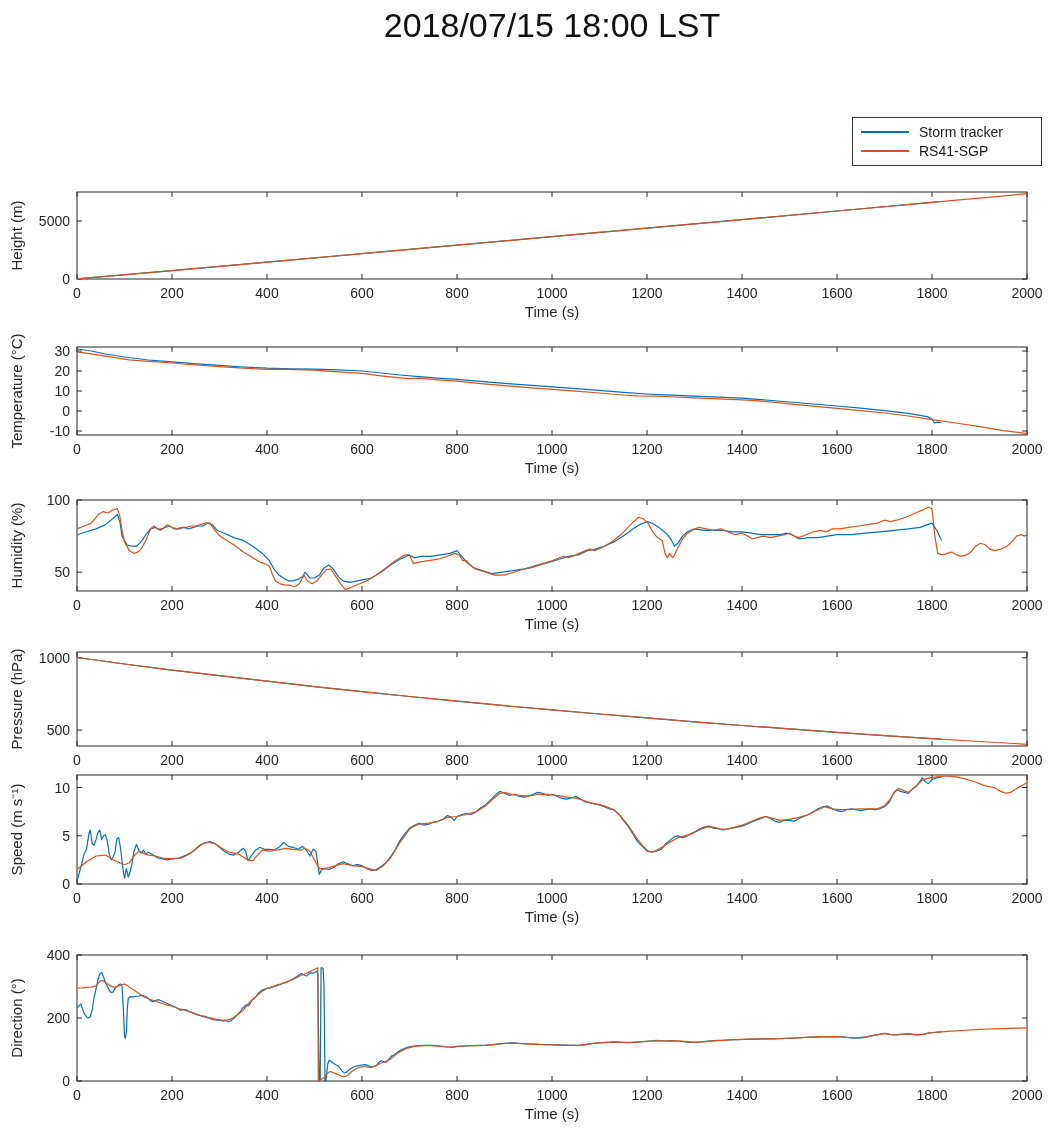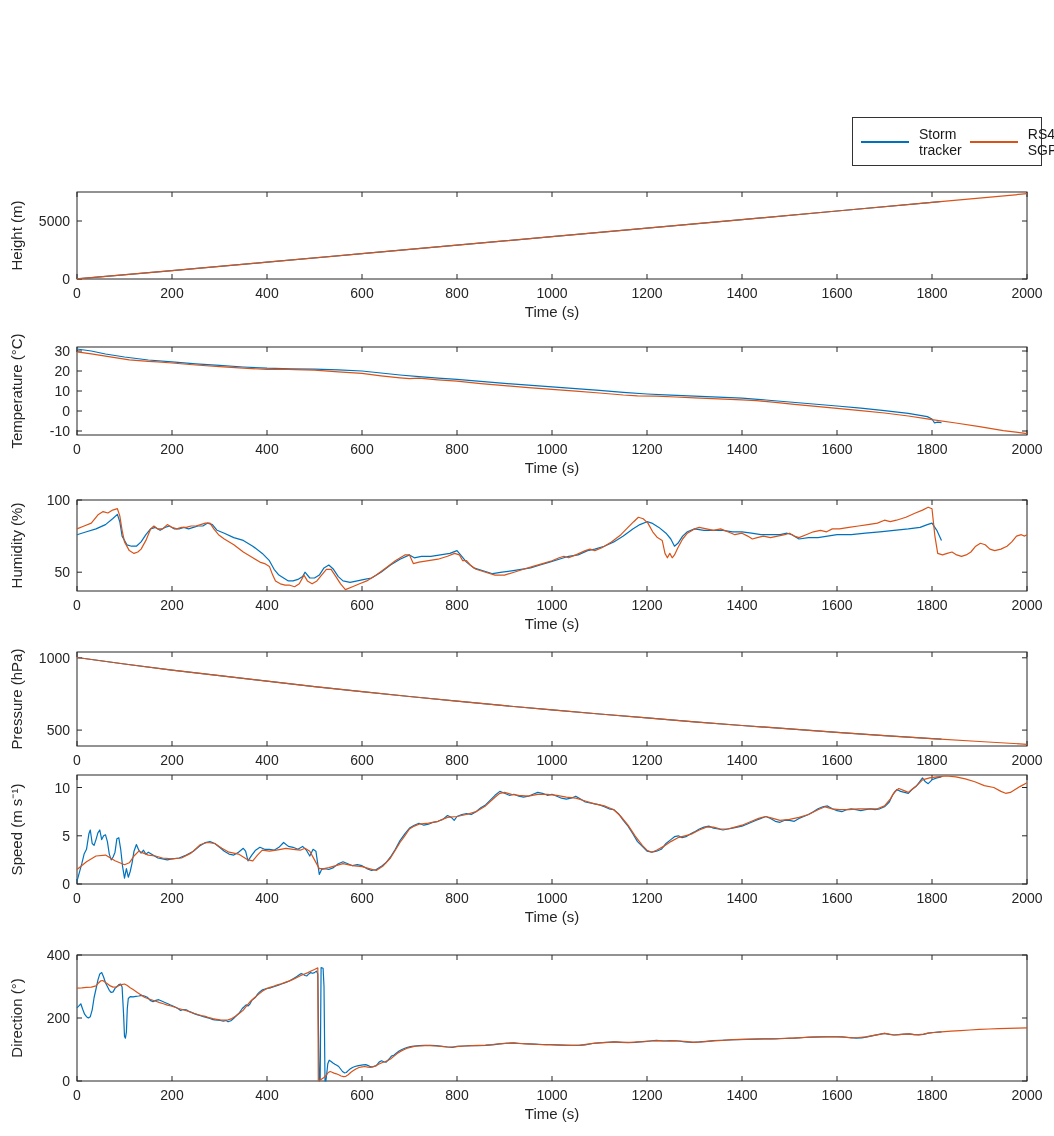--- a/index.html
+++ b/index.html
@@ -1,36 +1,37 @@
 <!DOCTYPE html>
 <html><head>
 <meta charset="utf-8">
 <style>
   html,body{margin:0;padding:0;background:#fff;}
   .figure{position:relative;width:1054px;height:1136px;background:#fff;overflow:hidden;
           font-family:"Liberation Sans",sans-serif;}
   .fig-title{position:absolute;left:77px;top:6px;width:950px;text-align:center;
              font-size:34px;color:#111;}
   .legend{position:absolute;left:852px;top:117px;width:190px;height:49px;border:1px solid #333;
-          background:#fff;box-sizing:border-box;display:flex;flex-direction:row;
+          background:#fff;box-sizing:border-box;display:flex;flex-direction:column;
           justify-content:space-evenly;padding:3px 0;}
   .legend-row{display:flex;align-items:center;gap:10px;padding-left:8px;
               font-size:14px;color:#191919;}
   .legend-line{width:48px;height:2px;flex:none;background:#888;}
   #plots{position:absolute;left:0;top:0;}
   #plots text{font-family:"Liberation Sans",sans-serif;}
   .axbox{fill:none;stroke:#262626;stroke-width:1;}
   .tick{stroke:#262626;stroke-width:1;}
   .tlab{font-size:14px;fill:#262626;}
   .axlab{font-size:15px;fill:#262626;}
 </style>
 </head>
 <body>
 
 <div class="figure">
+  <div class="fig-title">2018/07/15 18:00 LST</div>
 
   <div class="legend">
     <div class="legend-row">
       <span class="legend-line" style="background: rgb(0, 114, 189);"></span>
       <span class="legend-label">Storm tracker</span>
     </div>
     <div class="legend-row">
       <span class="legend-line" style="background: rgb(217, 83, 25);"></span>
       <span class="legend-label">RS41-SGP</span>
     </div>

